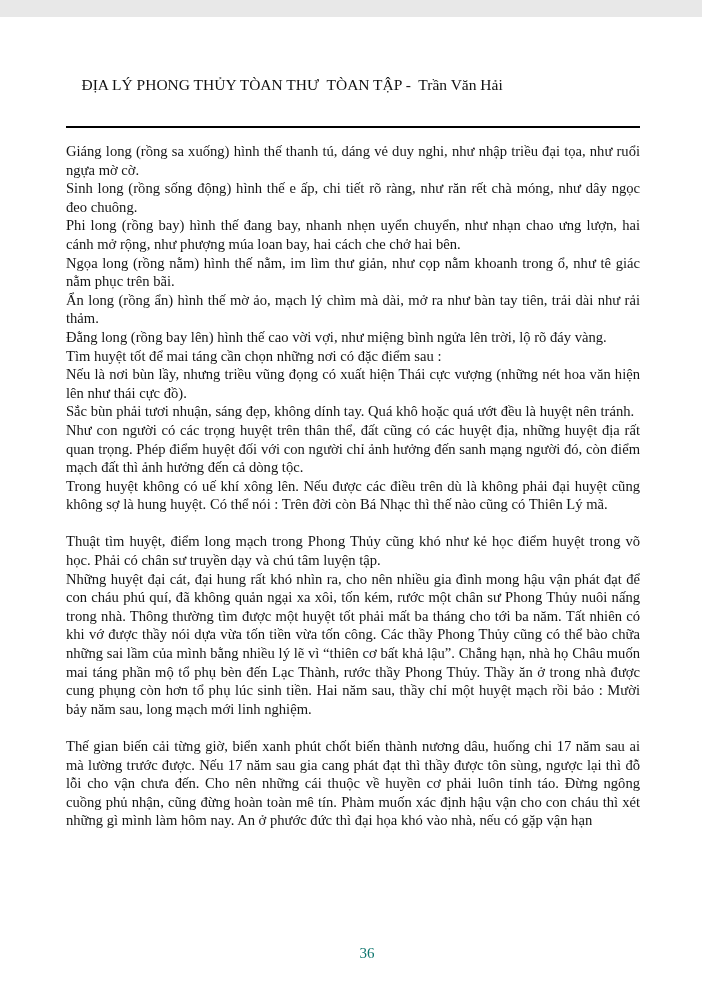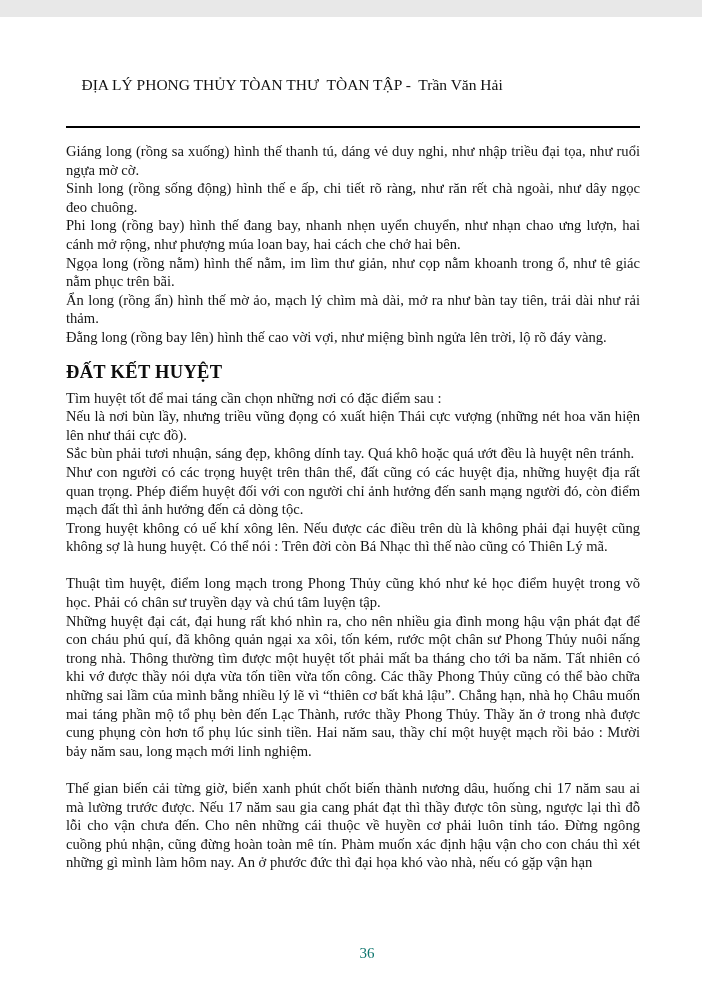--- a/index.html
+++ b/index.html
@@ -65,27 +65,26 @@
 <div class="page">
 
   <div class="header-row">
     <span>ĐỊA LÝ PHONG THỦY TÒAN THƯ  TÒAN TẬP -  Trần Văn Hải</span>
   </div>
 
   <hr class="header-rule">
 
   <div class="body-text">
     <p>Giáng long (rồng sa xuống) hình thế thanh tú, dáng vẻ duy nghi, như nhập triều đại tọa, như ruổi ngựa mờ cờ.</p>
-    <p>Sinh long (rồng sống động) hình thế e ấp, chi tiết rõ ràng, như răn rết chà ngoài, như dây ngọc đeo chuông.</p>
+    <p>Sinh long (rồng sống động) hình thế e ấp, chi tiết rõ ràng, như răn rết chà móng, như dây ngọc đeo chuông.</p>
     <p>Phi long (rồng bay) hình thế đang bay, nhanh nhẹn uyển chuyển, như nhạn chao ưng lượn, hai cánh mở rộng, như phượng múa loan bay, hai cách che chở hai bên.</p>
     <p>Ngọa long (rồng nằm) hình thế nằm, im lìm thư giản, như cọp nằm khoanh trong ổ, như tê giác nằm phục trên bãi.</p>
     <p>Ẩn long (rồng ẩn) hình thế mờ ảo, mạch lý chìm mà dài, mở ra như bàn tay tiên, trải dài như rải thảm.</p>
     <p>Đằng long (rồng bay lên) hình thế cao vời vợi, như miệng bình ngửa lên trời, lộ rõ đáy vàng.</p>
 
-    <h2 class="section-heading">ĐẤT KẾT HUYỆT</h2>
 
     <p>Tìm huyệt tốt để mai táng cần chọn những nơi có đặc điểm sau :</p>
     <p>Nếu là nơi bùn lầy, nhưng triều vũng đọng có xuất hiện Thái cực vượng (những nét hoa văn hiện lên như thái cực đồ).</p>
     <p>Sắc bùn phải tươi nhuận, sáng đẹp, không dính tay. Quá khô hoặc quá ướt đều là huyệt nên tránh.</p>
     <p>Như con người có các trọng huyệt trên thân thể, đất cũng có các huyệt địa, những huyệt địa rất quan trọng. Phép điểm huyệt đối với con người chỉ ảnh hưởng đến sanh mạng người đó, còn điểm mạch đất thì ảnh hưởng đến cả dòng tộc.</p>
     <p>Trong huyệt không có uế khí xông lên. Nếu được các điều trên dù là không phải đại huyệt cũng không sợ là hung huyệt. Có thể nói : Trên đời còn Bá Nhạc thì thế nào cũng có Thiên Lý mã.</p>
 
     <div class="para-gap"></div>
 
     <p>Thuật tìm huyệt, điểm long mạch trong Phong Thủy cũng khó như kẻ học điểm huyệt trong võ học. Phải có chân sư truyền dạy và chú tâm luyện tập.</p>

